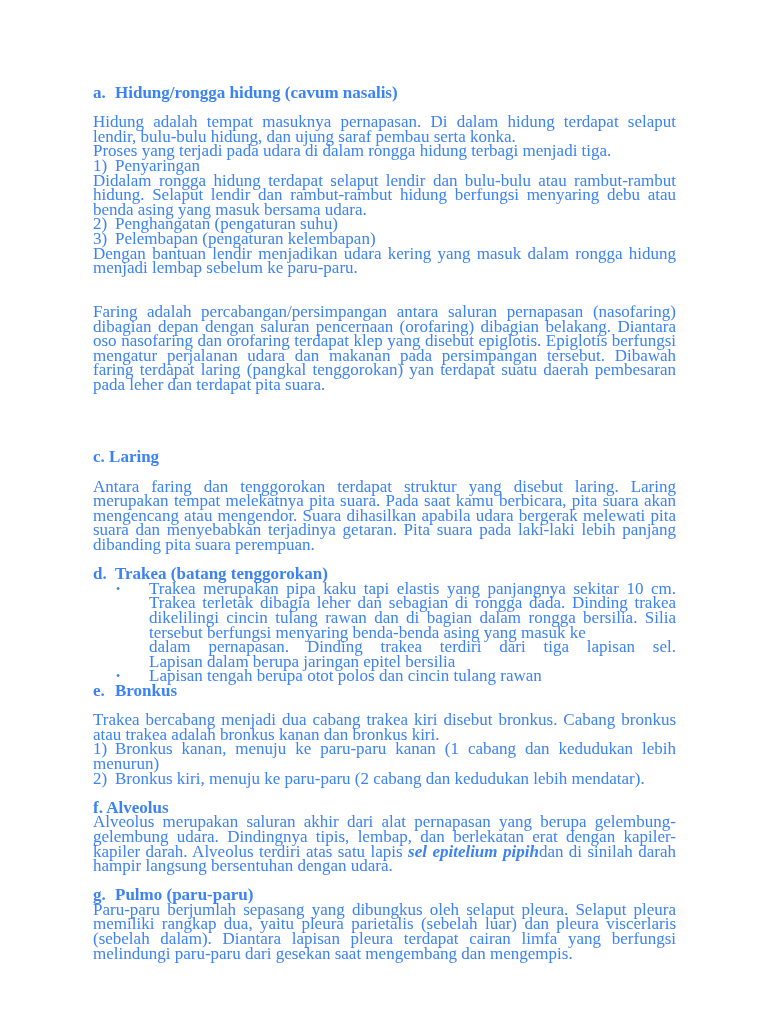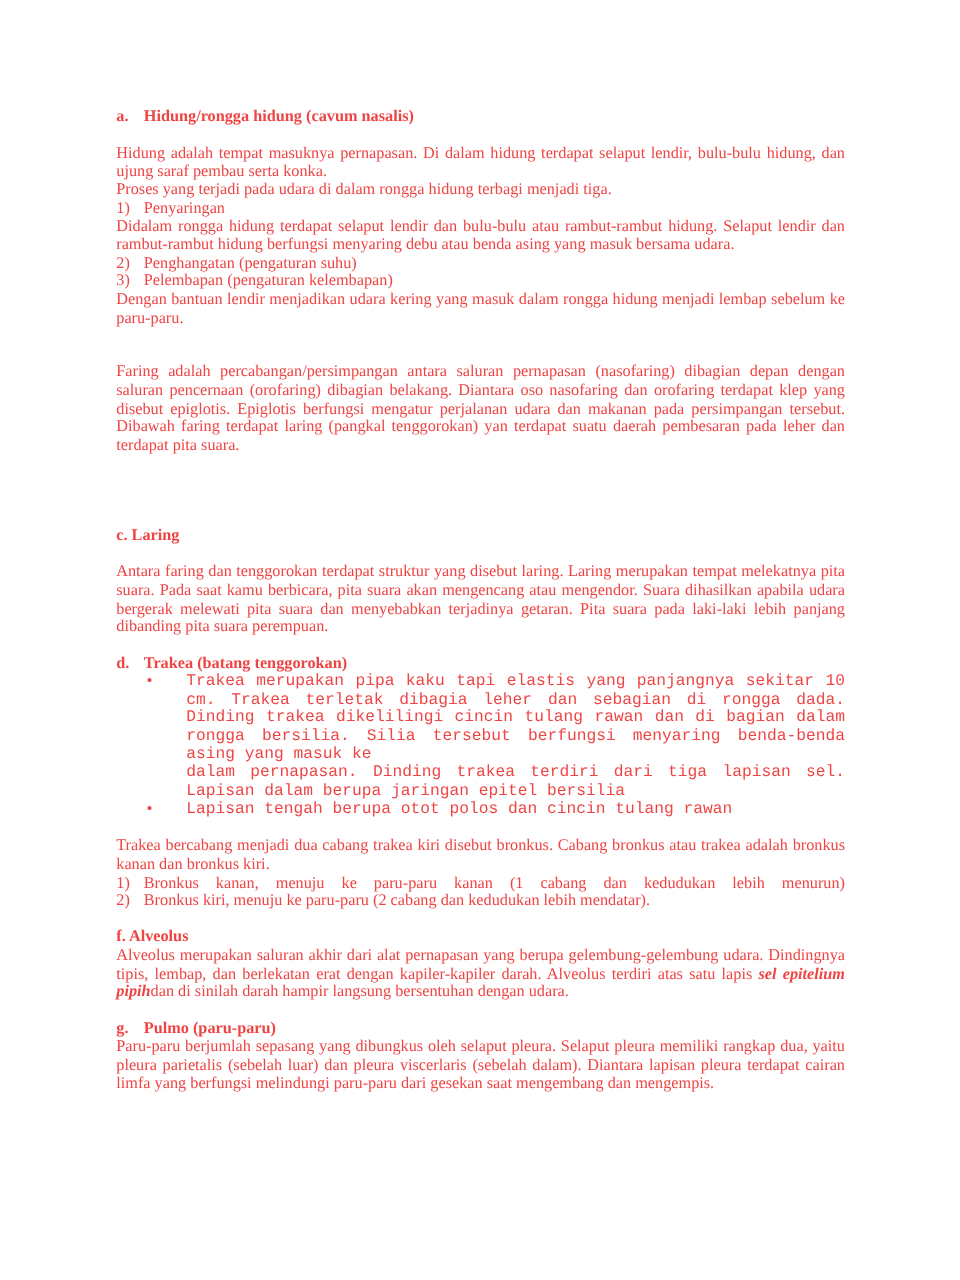--- a/index.html
+++ b/index.html
@@ -1,31 +1,31 @@
 <!DOCTYPE html>
 <html><head>
 <meta charset="utf-8">
 <style>
   html, body { margin: 0; padding: 0; background: #ffffff; }
   body { width: 768px; height: 1024px; position: relative; overflow: hidden; }
   .page {
     position: absolute; left: 93px; top: 86px; width: 583px;
     font-family: "Liberation Serif", "DejaVu Serif", serif;
-    font-size: 13px; line-height: 14.6px; color: #ef4444;
+    font-size: 17px; line-height: 14.6px; color: #3b82f6;
   }
   .just { text-align: justify; }
   .p { margin: 0; }
   .h { font-weight: bold; margin: 0; }
   .h .lbl { display: inline-block; width: 22px; }
   .num { margin: 0; }
   .num .n { display: inline-block; width: 22px; }
   .gap-m { height: 14.6px; }
   .gap-l { height: 58px; }
   ul.bul { list-style: none; margin: 0; padding: 0 0 0 21px; }
-  ul.bul li { position: relative; padding-left: 35px; font-family: Liberation Mono, monospace; }
+  ul.bul li { position: relative; padding-left: 35px; }
   ul.bul li::before { content: "\2022"; position: absolute; left: 2px; top: 0; font-size: 12px; }
   .spread { text-align: justify; text-align-last: justify; }
   b i, i b { font-weight: bold; font-style: italic; }
 </style>
 </head>
 <body>
 
 <div class="page">
 
   <p class="h"><span class="lbl">a.</span><span>Hidung/rongga hidung (cavum nasalis)</span></p>
@@ -54,20 +54,21 @@
   <p class="h"><span class="lbl">d.</span><span>Trakea (batang tenggorokan)</span></p>
   <ul class="bul">
     <li>
       <div class="just">Trakea merupakan pipa kaku tapi elastis yang panjangnya sekitar 10 cm. Trakea terletak dibagia leher dan sebagian di rongga dada. Dinding trakea dikelilingi cincin tulang rawan dan di bagian dalam rongga bersilia. Silia tersebut berfungsi menyaring benda-benda asing yang masuk ke</div>
       <div class="spread">dalam pernapasan. Dinding trakea terdiri dari tiga lapisan sel.</div>
       <div>Lapisan dalam berupa jaringan epitel bersilia</div>
     </li>
     <li>Lapisan tengah berupa otot polos dan cincin tulang rawan</li>
   </ul>
 
+  <p class="h"><span class="lbl">e.</span><span>Bronkus</span></p>
   <div class="gap-m"></div>
   <p class="p just">Trakea bercabang menjadi dua cabang trakea kiri disebut bronkus. Cabang bronkus atau trakea adalah bronkus kanan dan bronkus kiri.</p>
   <p class="num spread"><span class="n">1)</span><span>Bronkus kanan, menuju ke paru-paru kanan (1 cabang dan kedudukan lebih menurun)</span></p>
   <p class="num"><span class="n">2)</span><span>Bronkus kiri, menuju ke paru-paru (2 cabang dan kedudukan lebih mendatar).</span></p>
 
   <div class="gap-m"></div>
 
   <p class="h">f. Alveolus</p>
   <p class="p just"><span>Alveolus merupakan saluran akhir dari alat pernapasan yang berupa gelembung-gelembung udara. Dindingnya tipis, lembap, dan berlekatan erat dengan kapiler-kapiler darah. Alveolus terdiri atas satu lapis </span><b><i>sel epitelium pipih</i></b><span>dan di sinilah darah hampir langsung bersentuhan dengan udara.</span></p>
 

